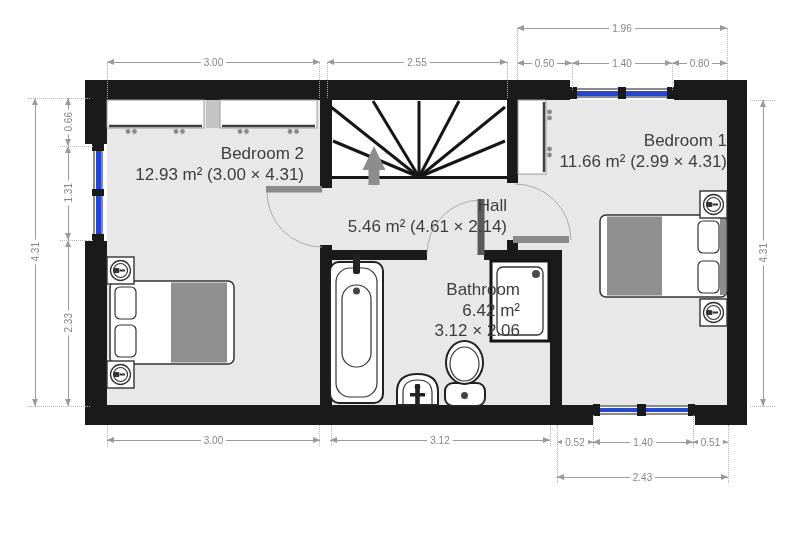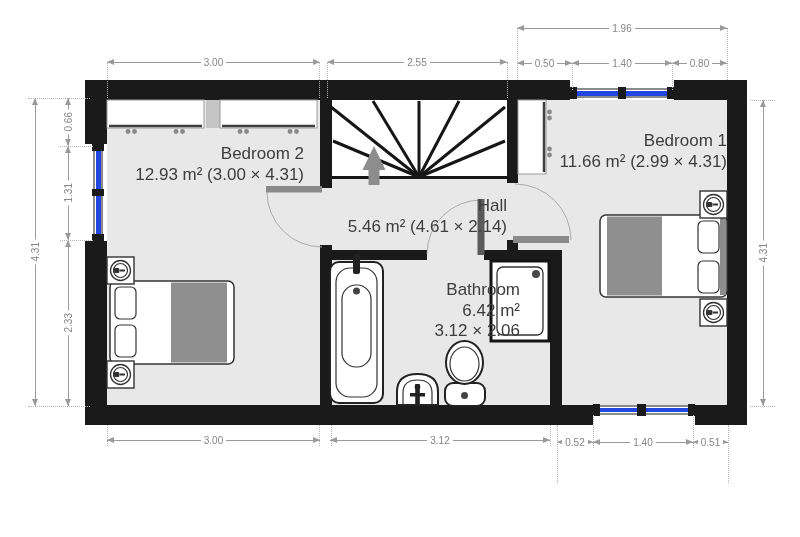--- a/index.html
+++ b/index.html
@@ -247,20 +247,23 @@
     </div>
   <div class="dim h" style="left:557px;top:436px;width:36px;">
       <span class="dl">0.52</span>
     </div>
   <div class="dim h" style="left:593px;top:436px;width:100px;">
       <span class="dl">1.40</span>
     </div>
   <div class="dim h" style="left:693px;top:436px;width:35px;">
       <span class="dl">0.51</span>
     </div>
+  <div class="dim h" style="left:557px;top:471px;width:171px;">
+      <span class="dl">2.43</span>
+    </div>
 
   <div class="dim v" style="left:62px;top:98px;height:48px;">
       <span class="dl">0.66</span>
     </div>
   <div class="dim v" style="left:62px;top:146px;height:94px;">
       <span class="dl">1.31</span>
     </div>
   <div class="dim v" style="left:62px;top:240px;height:166px;">
       <span class="dl">2.33</span>
     </div>

